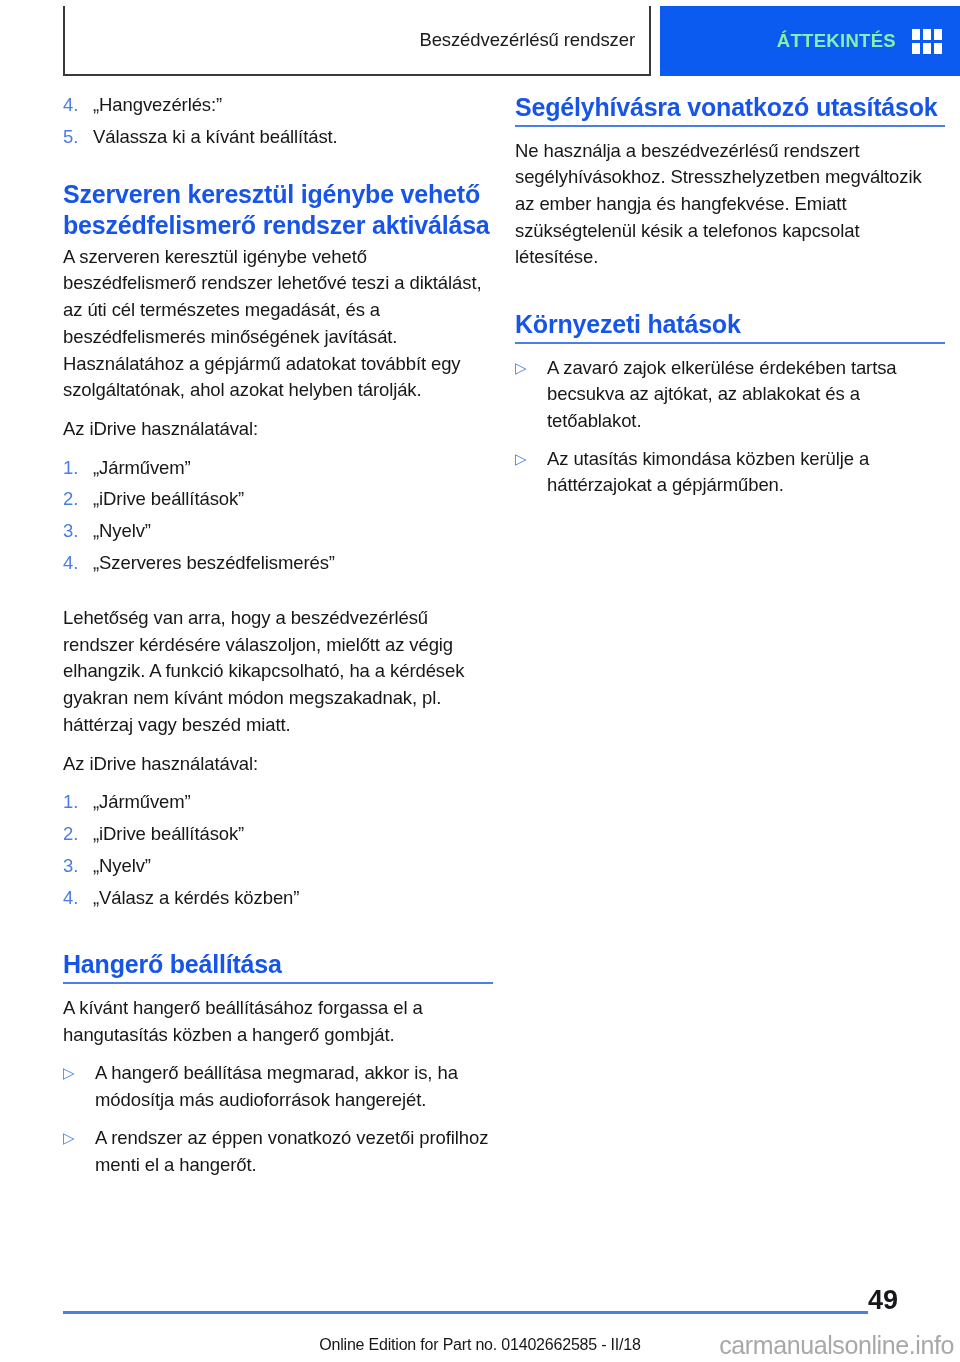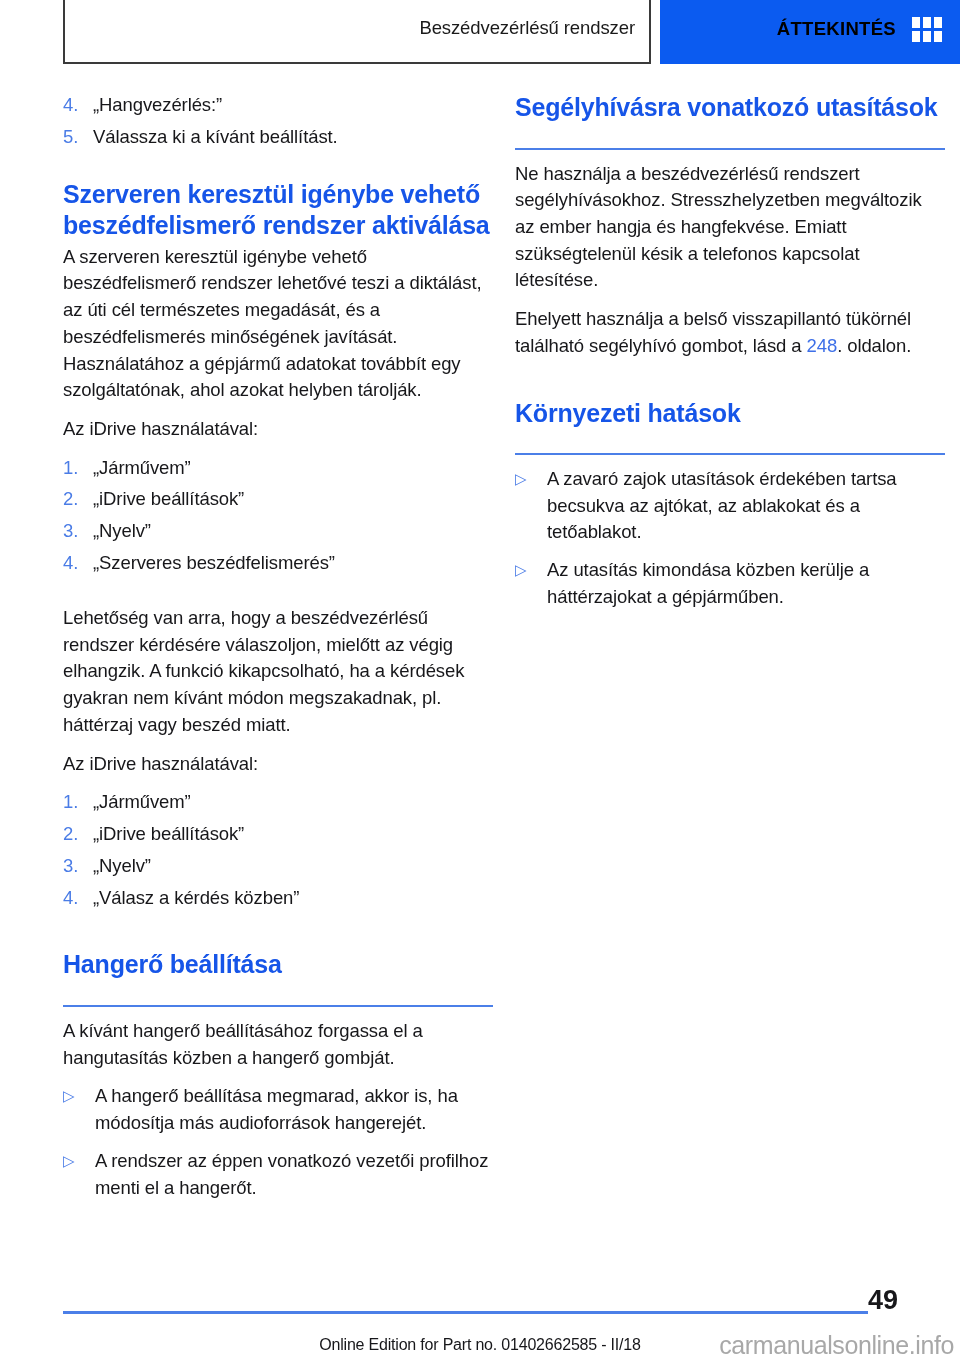--- a/index.html
+++ b/index.html
@@ -13,21 +13,21 @@
     position: relative;
     width: 960px;
     height: 1362px;
     overflow: hidden;
     background: #fff;
   }
 
   
   .header {
     position: absolute;
-    top: 0;
+    top: 12px;
     left: 0;
     width: 860px;
     height: 64px;
   }
   .header-box {
     position: absolute;
     left: 63px;
     top: -6px;
     width: 588px;
     height: 70px;
@@ -54,21 +54,21 @@
     background: #0b5bf0;
     display: flex;
     align-items: center;
     justify-content: flex-end;
     padding-right: 18px;
     gap: 16px;
   }
   .header-tab-label {
     font-size: 18.5px;
     font-weight: bold;
-    color: #000000;
+    color: #86efac;
     letter-spacing: 0.3px;
     white-space: nowrap;
   }
   .grid-icon {
     display: grid;
     grid-template-columns: repeat(3, 8px);
     grid-template-rows: repeat(2, 11px);
     gap: 3px;
     flex: none;
   }
@@ -96,21 +96,21 @@
   h2.section-title {
     color: #1655e8;
     font-size: 25px;
     font-weight: bold;
     line-height: 1.26;
     letter-spacing: -0.2px;
     margin-bottom: 2px;
   }
   h2.section-title.ruled {
     border-bottom: 2.5px solid #4b7fe8;
-    padding-bottom: 24px;
+    padding-bottom: 1px;
     margin-bottom: 11px;
   }
   p.body {
     font-size: 18.5px;
     line-height: 1.445;
     color: #17171a;
     letter-spacing: -0.1px;
     margin-bottom: 12px;
   }
   p.body:last-child { margin-bottom: 0; }
@@ -304,29 +304,28 @@
           <span class="txt">A rendszer az éppen vonatkozó vezetői profilhoz menti el a hangerőt.</span>
         </li>
       </ul>
 
     </div>
 
     <div class="col col-right">
 
       <h2 class="section-title ruled">Segélyhívásra vonatkozó utasítások</h2>
       <p class="body">Ne használja a beszédvezérlésű rendszert segélyhívásokhoz. Stresszhelyzetben megváltozik az ember hangja és hangfekvése. Emiatt szükségtelenül késik a telefonos kapcsolat létesítése.</p>
-      <p class="body"><span>Ehelyett használja a belső visszapillantó tükörnél található segélyhívó gombot, lásd a </span><span class="pageref">248</span><span>. oldalon.</span></p>
 
       <div class="spacer-lg"></div>
 
       <h2 class="section-title ruled">Környezeti hatások</h2>
       <ul class="bullets">
         <li>
           <span class="bul">▷</span>
-          <span class="txt">A zavaró zajok utasítások érdekében tartsa becsukva az ajtókat, az ablakokat és a tetőablakot.</span>
+          <span class="txt">A zavaró zajok elkerülése érdekében tartsa becsukva az ajtókat, az ablakokat és a tetőablakot.</span>
         </li>
         <li>
           <span class="bul">▷</span>
           <span class="txt">Az utasítás kimondása közben kerülje a háttérzajokat a gépjárműben.</span>
         </li>
       </ul>
 
     </div>
   </div>
 

